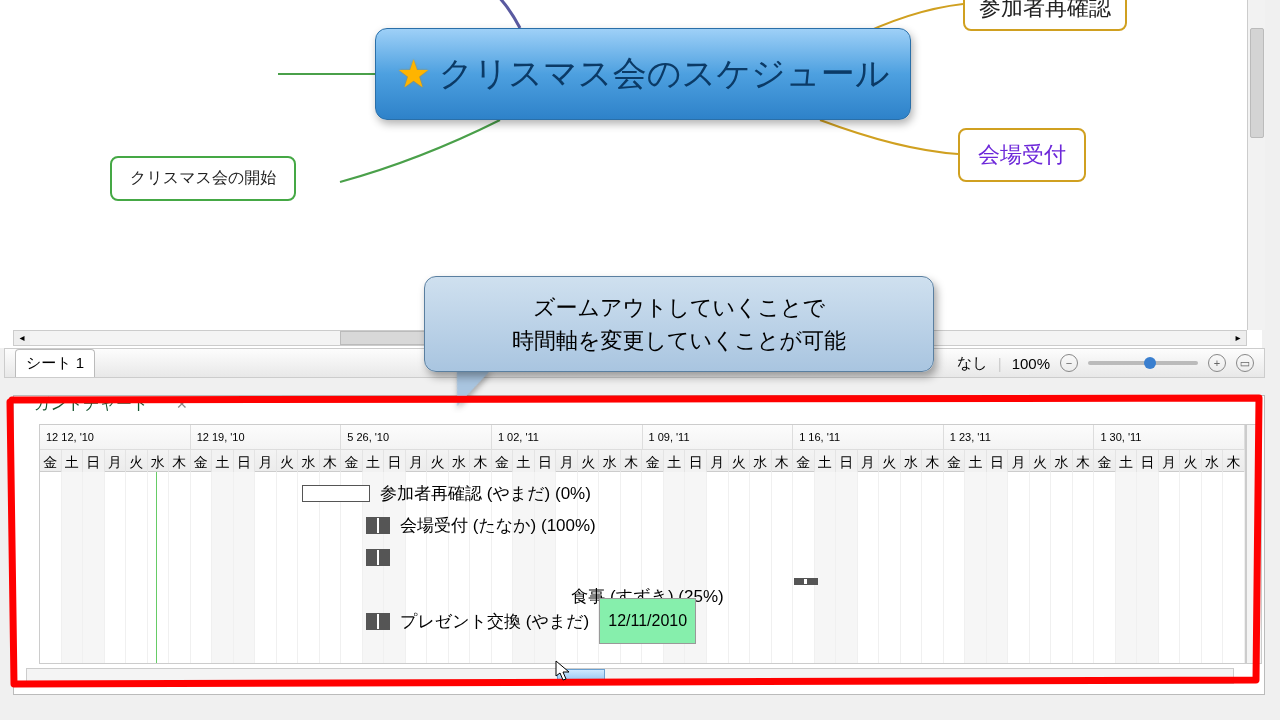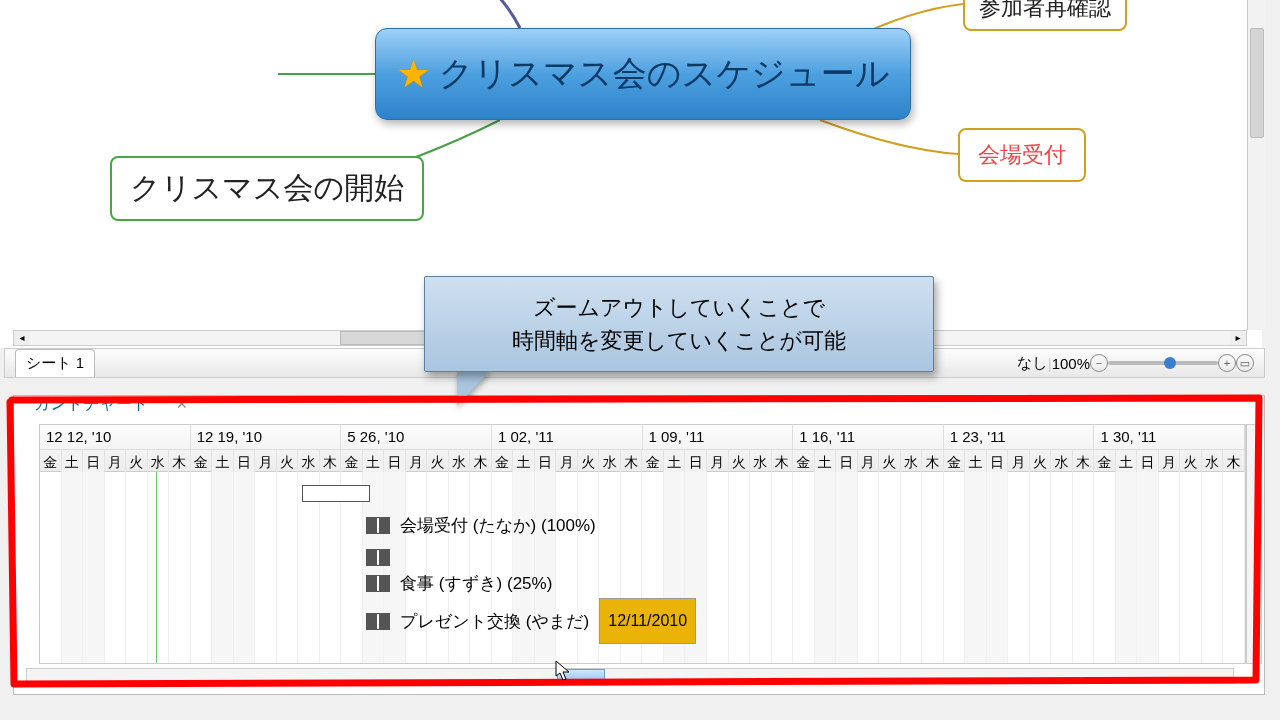--- a/index.html
+++ b/index.html
@@ -3,67 +3,67 @@
 <meta charset="utf-8">
 <style>
 * { margin: 0; padding: 0; box-sizing: border-box; font-family: "Meiryo", "MS PGothic", sans-serif; }
 body { width: 1280px; height: 720px; background: #f0f0f0; position: relative; overflow: hidden; }
 
 .mindmap-area { position: absolute; top: 0; left: 0; right: 18px; height: 348px; background: #fff; overflow: hidden; }
 .center-node { position: absolute; left: 375px; top: 28px; width: 536px; height: 92px; background: linear-gradient(to bottom, #9ed0f7 0%, #4da0e0 50%, #2e82c9 100%); border: 1px solid #2a6fa8; border-radius: 12px; box-shadow: 2px 4px 8px rgba(0,0,0,0.3); display: flex; align-items: center; justify-content: center; color: #0b3a66; font-size: 34px; font-weight: 500; }
 .center-node .star { color: #ffb400; font-size: 38px; margin-right: 8px; text-shadow: 0 0 2px #cc8800; }
 .node { position: absolute; background: #fff; border: 2px solid; border-radius: 8px; padding: 10px 18px; font-size: 22px; display: flex; align-items: center; }
 .node-meal   { left: 220px; top: 52px;  border-color: #45a845; color: #222; }
-.node-start  { left: 110px; top: 156px; border-color: #45a845; color: #222; font-size: 30px; }
-.node-recept { left: 958px; top: 128px; border-color: #d0a020; color: #ef4444; }
+.node-start  { left: 110px; top: 156px; border-color: #45a845; color: #222; font-size: 16px; }
+.node-recept { left: 958px; top: 128px; border-color: #d0a020; color: #6d28d9; }
 .node-reconf { left: 963px; top: -15px; border-color: #d0a020; color: #222; padding: 6px 14px; }
 
 svg.connectors { position: absolute; top: 0; left: 0; width: 100%; height: 100%; pointer-events: none; }
 
 .hscroll-top { position: absolute; left: 13px; right: 33px; top: 330px; height: 16px; background: #f4f4f4; border: 1px solid #ccc; display: flex; }
 .hscroll-top .btn { width: 16px; height: 14px; background: #eee; border: 0; font-size: 10px; line-height: 14px; text-align: center; }
 .hscroll-top .track { flex: 1; position: relative; }
 .hscroll-top .thumb { position: absolute; left: 310px; width: 288px; height: 14px; background: #d8d8d8; border: 1px solid #bbb; }
 
 .vscroll-right { position: absolute; right: 15px; top: 0; width: 18px; height: 330px; background: #f2f2f2; border-left: 1px solid #ccc; }
 .vscroll-right .thumb { position: absolute; top: 28px; width: 14px; left: 2px; height: 110px; background: #d4d4d4; border: 1px solid #bbb; border-radius: 2px; }
 
 .sheet-bar { position: absolute; left: 4px; right: 15px; top: 348px; height: 30px; background: linear-gradient(#fdfdfd, #e8e8e8); border: 1px solid #ccc; display: flex; align-items: center; padding: 0 10px; font-size: 15px; }
 .sheet-tab { padding: 4px 10px; background: #fff; border: 1px solid #bbb; border-bottom: none; border-radius: 4px 4px 0 0; }
-.sheet-right { margin-left: auto; display: flex; align-items: center; font-size: 15px; }
+.sheet-right { margin-left: auto; display: flex; align-items: center; gap: 10px; font-size: 15px; }
 .zoom-icon { width: 18px; height: 18px; border: 1.5px solid #888; border-radius: 50%; display: inline-flex; align-items: center; justify-content: center; font-size: 11px; color: #666; }
 .slider { width: 110px; height: 4px; background: #bbb; border-radius: 2px; position: relative; }
 .slider .dot { position: absolute; top: -4px; left: 56px; width: 12px; height: 12px; background: #3a7fcf; border-radius: 50%; }
 
-.callout { position: absolute; left: 424px; top: 276px; width: 510px; background: linear-gradient(#cfe0ef, #a9c5e0); border: 1.5px solid #5a7fa0; border-radius: 2px; box-shadow: 3px 5px 8px rgba(0,0,0,0.35); padding: 14px 20px; text-align: center; font-size: 22px; line-height: 1.5; z-index: 50; }
+.callout { position: absolute; left: 424px; top: 276px; width: 510px; background: linear-gradient(#cfe0ef, #a9c5e0); border: 1.5px solid #5a7fa0; border-radius: 12px; box-shadow: 3px 5px 8px rgba(0,0,0,0.35); padding: 14px 20px; text-align: center; font-size: 22px; line-height: 1.5; z-index: 50; }
 .callout-tail { position: absolute; left: 452px; top: 370px; width: 0; height: 0; border-left: 10px solid transparent; border-right: 24px solid transparent; border-top: 36px solid #a9c5e0; transform: skewX(-15deg); z-index: 49; filter: drop-shadow(2px 3px 3px rgba(0,0,0,0.3)); }
 
 .gantt-wrap { position: absolute; left: 13px; right: 15px; top: 395px; bottom: 25px; background: #fff; border: 1px solid #bbb; }
-.gantt-tab { position: absolute; left: 20px; top: -2px; font-size: 16px; color: #0369a1; }
+.gantt-tab { position: absolute; left: 20px; top: -2px; font-size: 16px; color: #14532d; }
 .gantt-close { position: absolute; left: 162px; top: 0px; font-size: 14px; color: #888; }
 
 .gantt-header { position: absolute; left: 25px; right: 18px; top: 28px; height: 48px; border: 1px solid #ccc; background: linear-gradient(#fcfcfc,#ececec); }
 .gantt-week-row { height: 24px; display: flex; }
-.gantt-week { flex: 1; border-right: 1px solid #ddd; font-size: 15px; padding-left: 6px; line-height: 24px; white-space: nowrap; overflow: hidden; }
+.gantt-week { flex: 1; border-right: 1px solid #ddd; font-size: 11px; padding-left: 6px; line-height: 24px; white-space: nowrap; overflow: hidden; }
 .gantt-day-row { height: 24px; display: flex; border-top: 1px solid #ddd; }
 .gantt-day { flex: 1; border-right: 1px solid #e4e4e4; text-align: center; font-size: 14px; line-height: 24px; }
 .gantt-day.we { background: #f2f2f2; }
 
 .gantt-body { position: absolute; left: 25px; right: 18px; top: 76px; bottom: 30px; border: 1px solid #ccc; border-top: none; background: #fff; overflow: hidden; }
 .gantt-grid { position: absolute; inset: 0; display: flex; }
 .gantt-col { flex: 1; border-right: 1px solid #f0f0f0; }
 .gantt-col.we { background: #f6f6f6; }
 .today-line { position: absolute; top: 0; bottom: 0; width: 1px; background: #66cc66; left: 116px; }
 
 .task-row { position: absolute; left: 0; right: 0; height: 30px; display: flex; align-items: center; }
 .task-bar { height: 17px; background: #fff; border: 1px solid #555; position: relative; }
 .task-bar .fill { position: absolute; top: 0; bottom: 0; left: 0; background: #555; }
 .task-bar .mid  { position: absolute; top: 0; bottom: 0; left: 45%; width: 10%; background: #fff; }
 .task-label { margin-left: 10px; font-size: 17px; white-space: nowrap; }
-.date-box { margin-left: 10px; border: 1px solid #999; padding: 13px 8px; font-size: 16px; background: #eab308; }
+.date-box { margin-left: 10px; border: 1px solid #999; padding: 13px 8px; font-size: 16px; background: #86efac; }
 
 .gantt-hscroll { position: absolute; left: 12px; right: 30px; bottom: 10px; height: 16px; background: #f4f4f4; border: 1px solid #ccc; }
 .gantt-hscroll .thumb { position: absolute; left: 530px; top: 0; width: 48px; height: 14px; background: linear-gradient(#cfe8ff,#8fc3f0); border: 1px solid #6aa0d0; }
 .gantt-vscroll { position: absolute; right: 2px; top: 28px; bottom: 30px; width: 16px; background: #f4f4f4; border: 1px solid #ccc; }
 
 .cursor { position: absolute; left: 555px; top: 660px; font-size: 18px; z-index: 100; pointer-events: none; }
 
 .highlight-box { position: absolute; left: 4px; top: 392px; width: 1265px; height: 300px; pointer-events: none; z-index: 60; }
 .highlight-box svg { width: 100%; height: 100%; }
 </style>
@@ -263,35 +263,36 @@
         <div class="gantt-col"></div>
         <div class="gantt-col"></div>
         <div class="gantt-col"></div>
       </div>
     <div class="today-line"></div>
     <div id="task-rows">
         <div class="task-row" style="top: 6px;">
           <div class="task-bar" style="margin-left: 262px; width: 68px;">
             <div class="fill" style="width: 0%;"></div>
           </div>
+          <span class="task-label">参加者再確認 (やまだ) (0%)</span>
         </div>
         <div class="task-row" style="top: 38px;">
           <div class="task-bar" style="margin-left: 326px; width: 24px;">
             <div style="position:absolute;inset:0;background:#555"></div>
             <div class="mid"></div>
           </div>
           <span class="task-label">会場受付 (たなか) (100%)</span>
         </div>
         <div class="task-row" style="top: 70px;">
           <div class="task-bar" style="margin-left: 326px; width: 24px;">
             <div style="position:absolute;inset:0;background:#555"></div>
             <div class="mid"></div>
           </div>
         </div>
-        <div class="task-row" style="top: 96px;">
+        <div class="task-row" style="top: 106px; flex-direction: column;">
           <div class="task-bar" style="margin-left: 326px; width: 24px;">
             <div style="position:absolute;inset:0;background:#555"></div>
             <div class="mid"></div>
           </div>
           <span class="task-label">食事 (すずき) (25%)</span>
         </div>
         <div class="task-row" style="top: 134px;">
           <div class="task-bar" style="margin-left: 326px; width: 24px;">
             <div style="position:absolute;inset:0;background:#555"></div>
             <div class="mid"></div>

